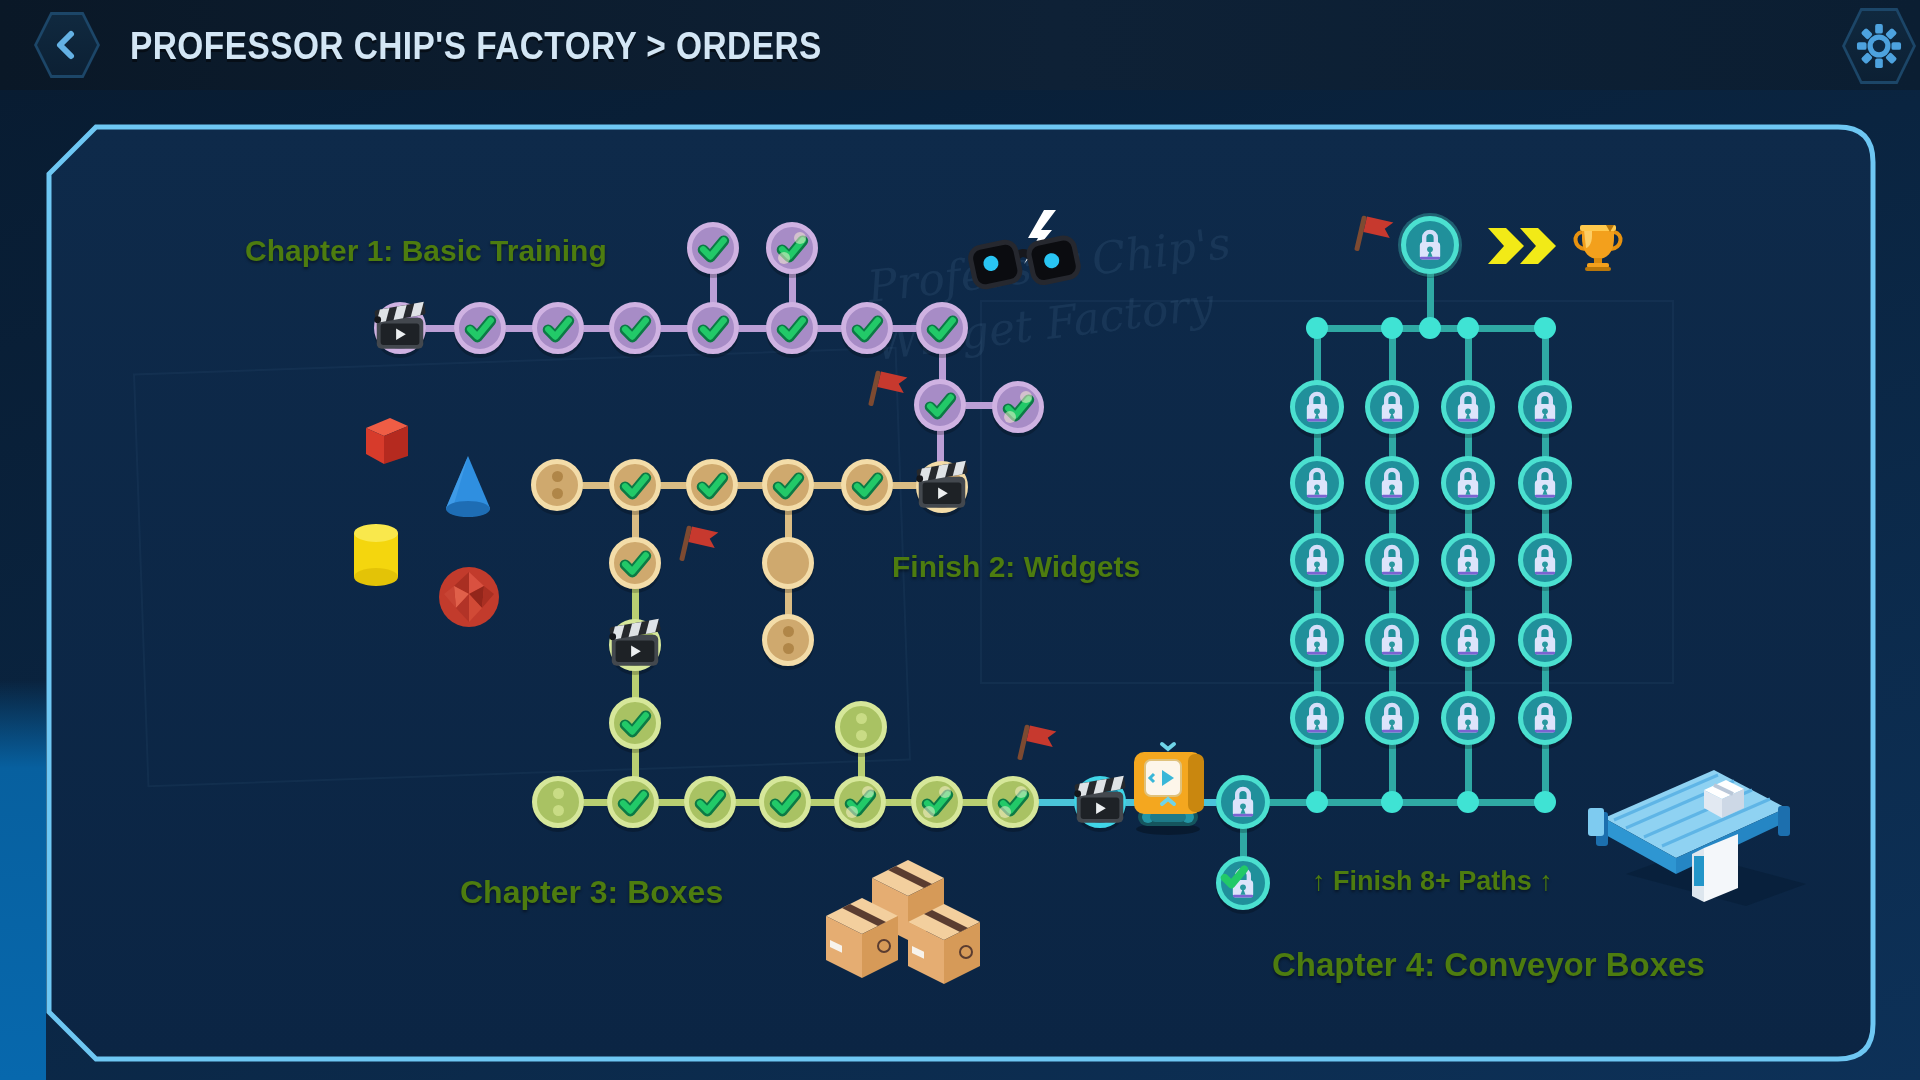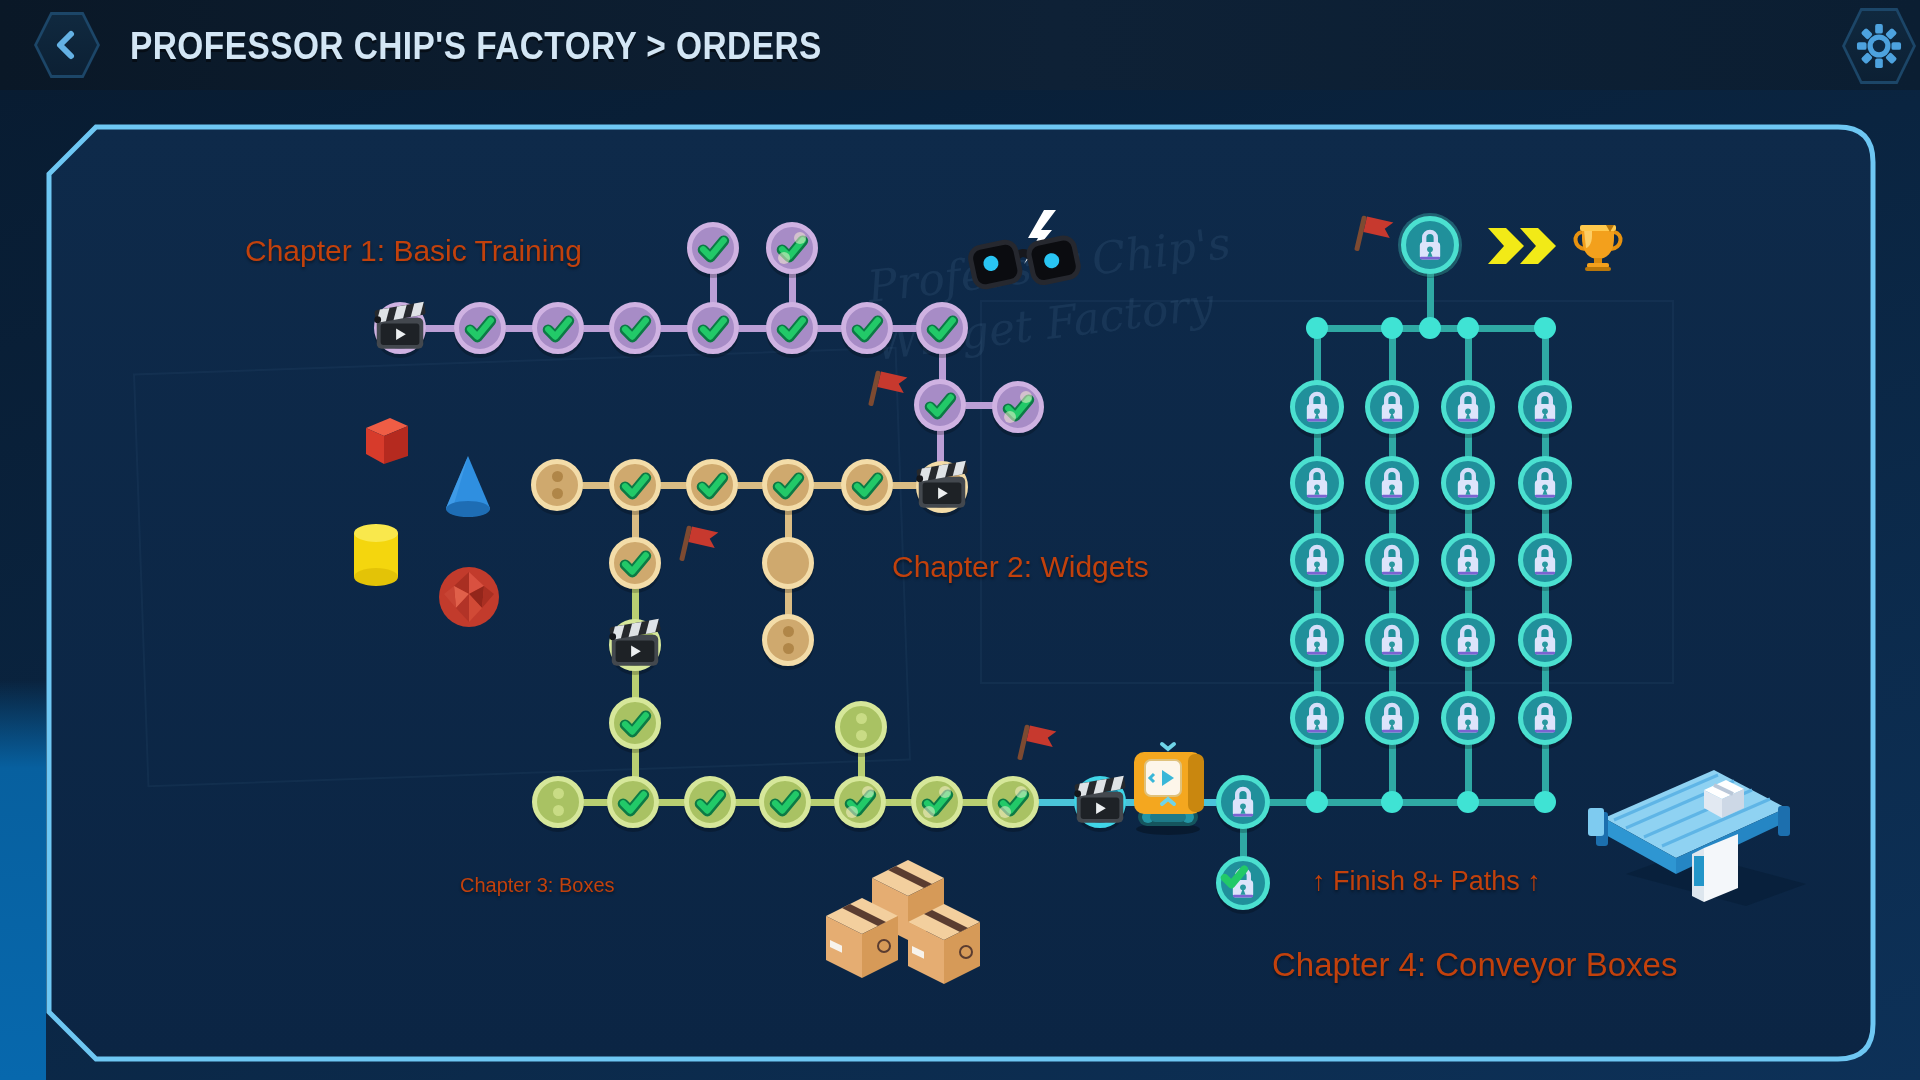--- a/index.html
+++ b/index.html
@@ -43,21 +43,21 @@
   .clapnode svg.clap{position:absolute;width:62px;height:62px;left:50%;top:50%;
        transform:translate(-50%,-54%);}
   .locknode{width:54px;height:54px;background:var(--fill);border:5px solid var(--ring);
        box-shadow:0 4px 0 rgba(0,0,0,.22);}
   .locknode svg.lk{width:32px;height:38px;}
   .locktop{width:58px;height:58px;box-shadow:0 0 0 3px rgba(77,226,208,.3),0 4px 0 rgba(0,0,0,.22);}
   .lockcheck svg.bk{position:absolute;width:34px;height:34px;left:-4px;top:-2px;}
   .jdot{width:22px;height:22px;background:#3fe3d4;border-radius:50%;}
   .flagnode{width:46px;height:50px;}
   .flagnode svg{width:46px;height:50px;}
-  .map-label{position:absolute;color:#c2410c;font-weight:400;
+  .map-label{position:absolute;color:#4d7c0f;font-weight:700;
        text-shadow:0 2px 3px rgba(0,0,0,.45);white-space:nowrap;}
   .decor{position:absolute;}
 </style>
 </head>
 <body>
 
 <svg id="panel-frame" width="1920" height="1080">
   <defs>
     <linearGradient id="pg" x1="0" y1="0" x2="0" y2="1">
       <stop offset="0" stop-color="#0e2a4a"></stop>
@@ -601,22 +601,22 @@
     <div class="node jdot" style="left: 1430px; top: 328px; --ring: #4be0d0; --fill: #20909b; --dot: #3fe3d4;"></div>
     <div class="node jdot" style="left: 1468px; top: 328px; --ring: #4be0d0; --fill: #20909b; --dot: #3fe3d4;"></div>
     <div class="node jdot" style="left: 1545px; top: 328px; --ring: #4be0d0; --fill: #20909b; --dot: #3fe3d4;"></div>
     <div class="node jdot" style="left: 1317px; top: 802px; --ring: #4be0d0; --fill: #20909b; --dot: #3fe3d4;"></div>
     <div class="node jdot" style="left: 1392px; top: 802px; --ring: #4be0d0; --fill: #20909b; --dot: #3fe3d4;"></div>
     <div class="node jdot" style="left: 1468px; top: 802px; --ring: #4be0d0; --fill: #20909b; --dot: #3fe3d4;"></div>
     <div class="node jdot" style="left: 1545px; top: 802px; --ring: #4be0d0; --fill: #20909b; --dot: #3fe3d4;"></div>
   </div>
 
 <div class="map-label" style="left:245px;top:234px;font-size:30px;">Chapter 1: Basic Training</div>
-<div class="map-label" style="left:892px;top:550px;font-size:30px;">Chapter 2: Widgets</div>
-<div class="map-label" style="left:460px;top:874px;font-size:20px;">Chapter 3: Boxes</div>
+<div class="map-label" style="left:892px;top:550px;font-size:30px;">Finish 2: Widgets</div>
+<div class="map-label" style="left:460px;top:874px;font-size:32px;">Chapter 3: Boxes</div>
 <div class="map-label" style="left:1272px;top:946px;font-size:33px;">Chapter 4: Conveyor Boxes</div>
 <div class="map-label" style="left:1312px;top:866px;font-size:27px;">↑ Finish 8+ Paths ↑</div>
 
 <svg class="decor" style="left:356px;top:412px;" width="60" height="62" viewBox="0 0 60 62">
   <polygon points="10,16 34,6 52,14 28,24" fill="#ef5d45"></polygon>
   <polygon points="10,16 28,24 28,52 10,42" fill="#d73b2b"></polygon>
   <polygon points="28,24 52,14 52,44 28,52" fill="#b52a1f"></polygon>
 </svg>
 <svg class="decor" style="left:440px;top:452px;" width="56" height="70" viewBox="0 0 56 70">
   <path d="M28 4 L50 56 A22 8 0 0 1 6 56 Z" fill="#2f8fe0"></path>

